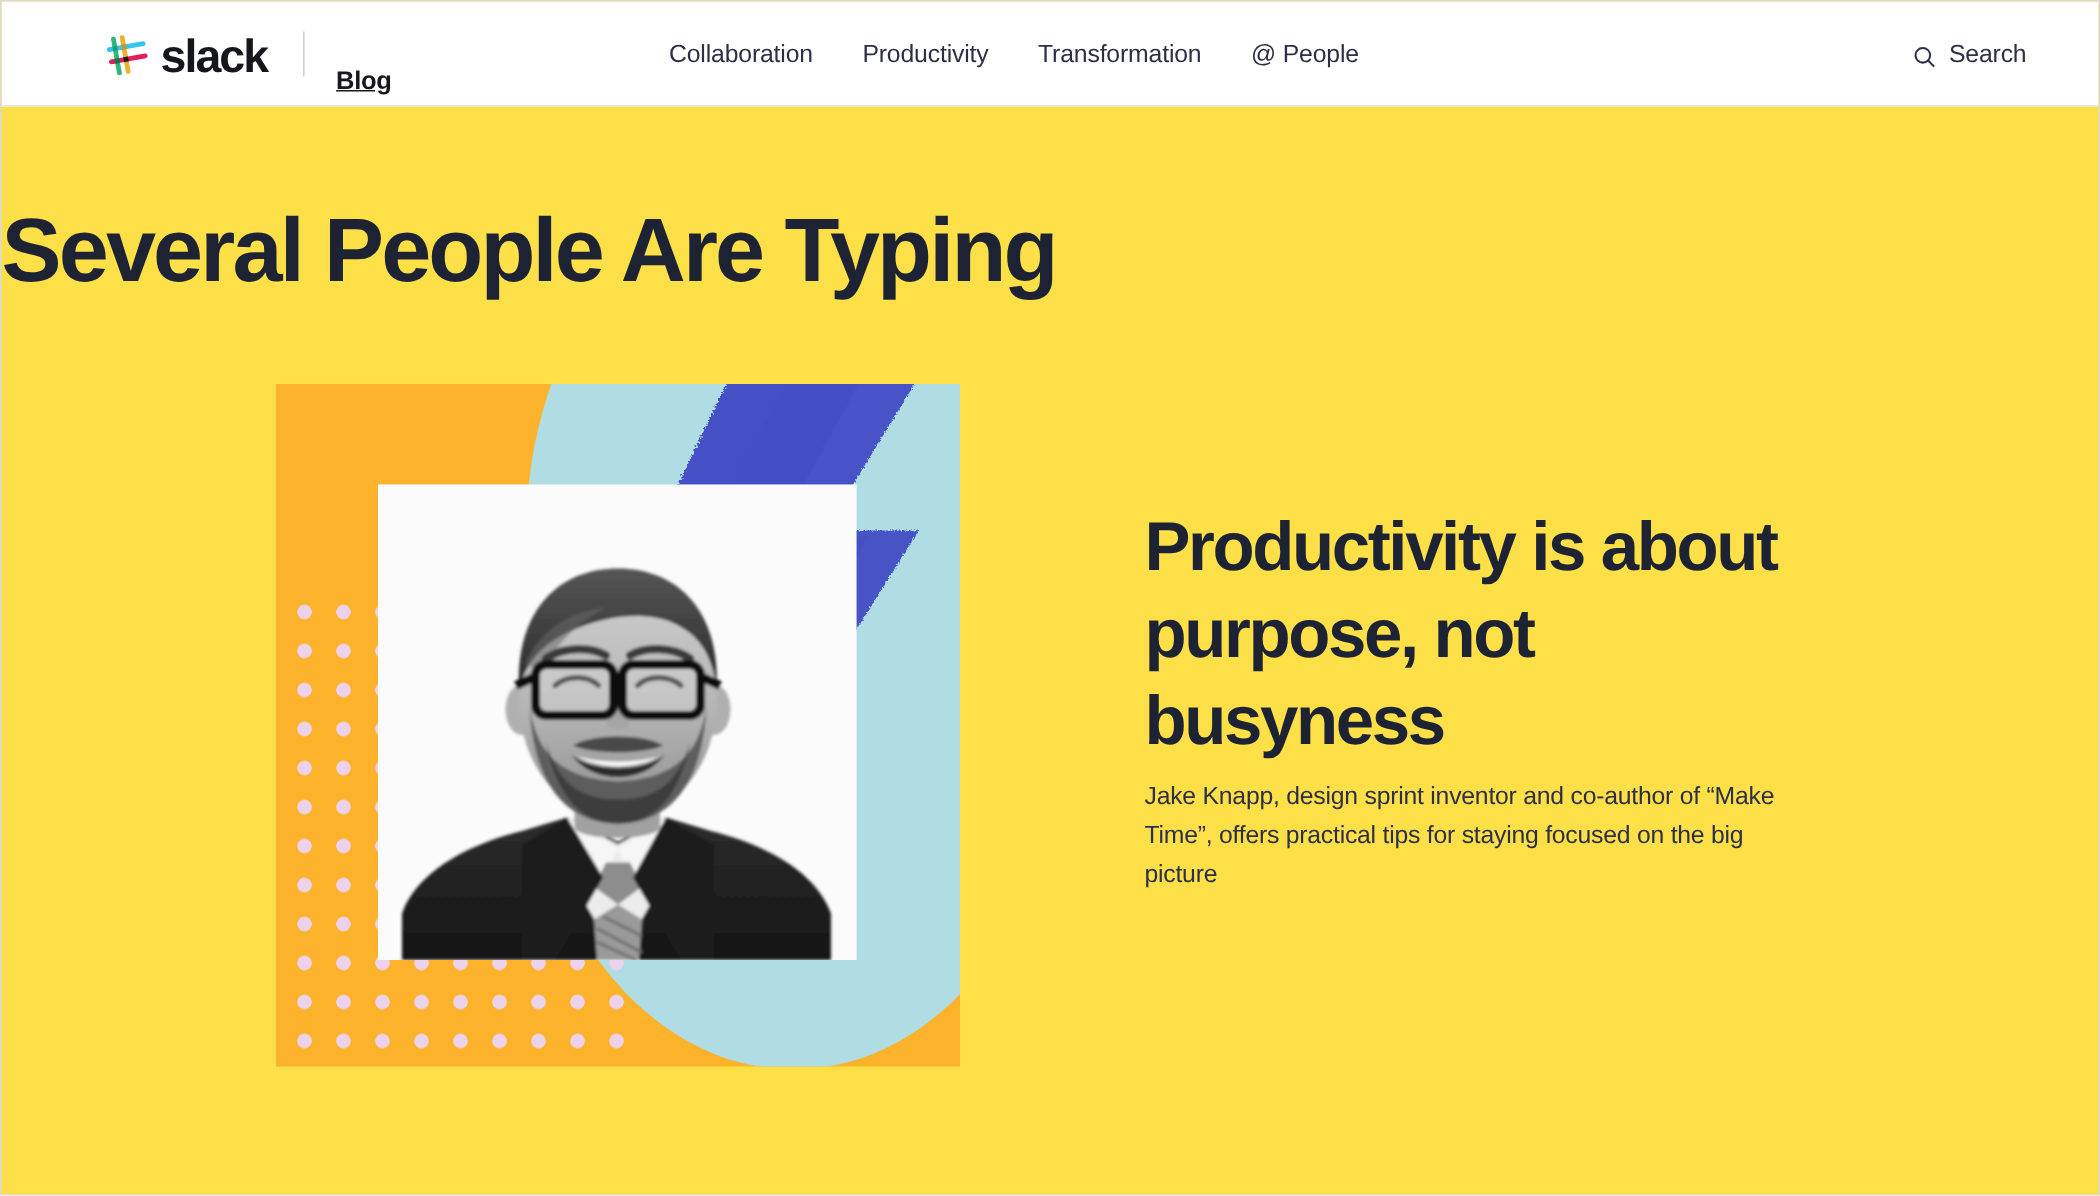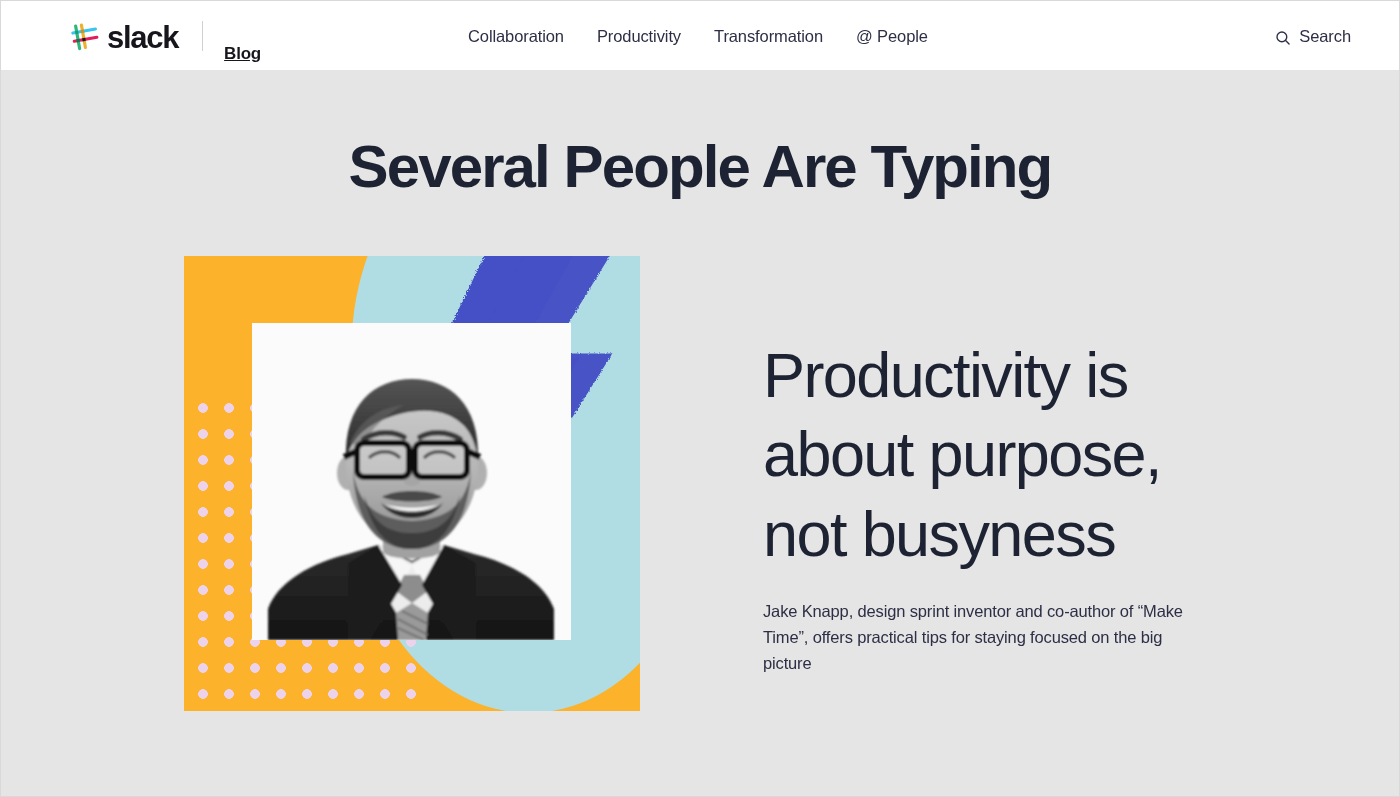--- a/index.html
+++ b/index.html
@@ -9,21 +9,21 @@
     height: 797px;
     background: #ffffff;
     font-family: "Liberation Sans", sans-serif;
     overflow: hidden;
   }
 
   #page {
     position: relative;
     width: 1400px;
     height: 797px;
-    background: #e5e5e5;
+    background: #fde047;
     border: 1px solid #d9d9d9;
     overflow: hidden;
   }
 
   
   #site-header {
     position: relative;
     height: 70px;
     width: 100%;
     background: #ffffff;
@@ -77,21 +77,21 @@
     font-size: 17px;
     font-weight: 700;
     color: #16161d;
     letter-spacing: -0.2px;
     margin-top: 35px;
   }
 
   
   #primary-nav {
     position: absolute;
-    left: 467px;
+    left: 445px;
     top: 0;
     height: 70px;
     display: flex;
     align-items: center;
     gap: 33px;
   }
 
   .nav-link {
     font-size: 16.5px;
     color: #2c2f45;
@@ -123,21 +123,20 @@
 
   .search-text {
     font-size: 16.5px;
     color: #2c2f45;
     letter-spacing: -0.1px;
   }
 
   
   #page-title {
     width: 100%;
-    text-align: center;
     margin-top: 64px;
     font-size: 60px;
     font-weight: 700;
     letter-spacing: -1.9px;
     color: #1d2333;
     line-height: 1.05;
     font-family: "Liberation Sans", sans-serif;
   }
 
   
@@ -204,30 +203,30 @@
   .portrait-svg { display: block; width: 100%; height: 100%; }
 
   
   #feature-text {
     margin-left: 123px;
     width: 460px;
     padding-top: 80px;
   }
 
   #feature-headline {
-    font-size: 63px;
-    font-weight: 400;
+    font-size: 46px;
+    font-weight: 700;
     line-height: 1.26;
     letter-spacing: -1.6px;
     color: #1d2333;
     font-family: "Liberation Sans", sans-serif;
   }
 
   #feature-excerpt {
-    margin-top: 24px;
+    margin-top: 8px;
     font-size: 16.5px;
     line-height: 1.58;
     color: #2c2f45;
     letter-spacing: -0.15px;
     max-width: 442px;
   }
 </style>
 </head>
 <body>
 

